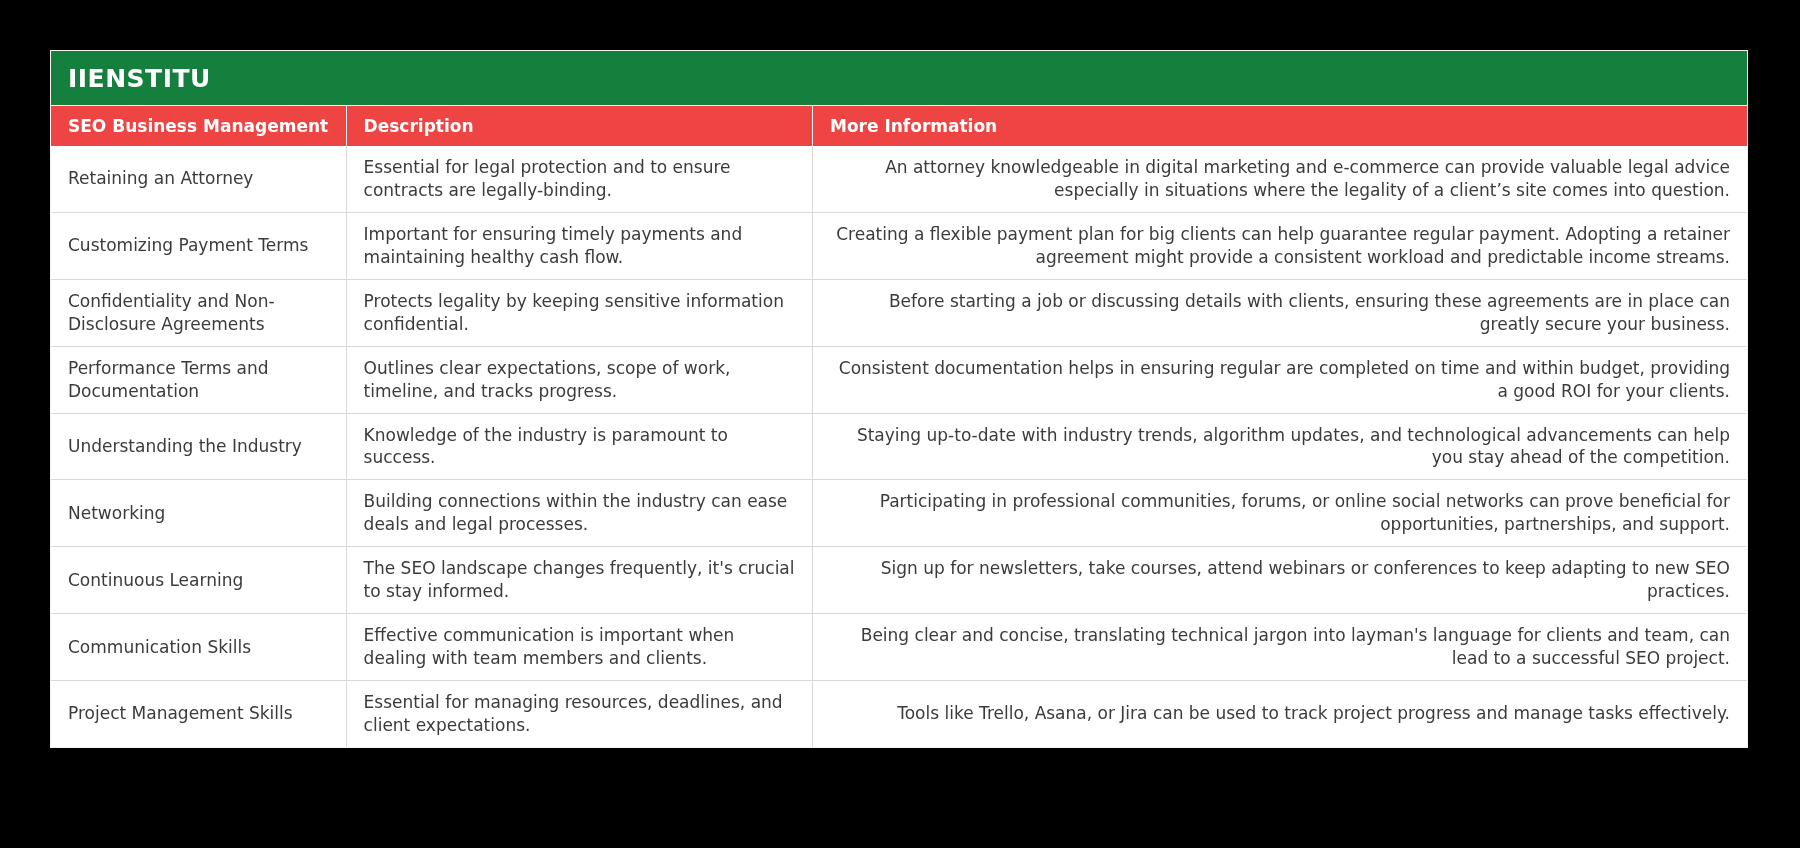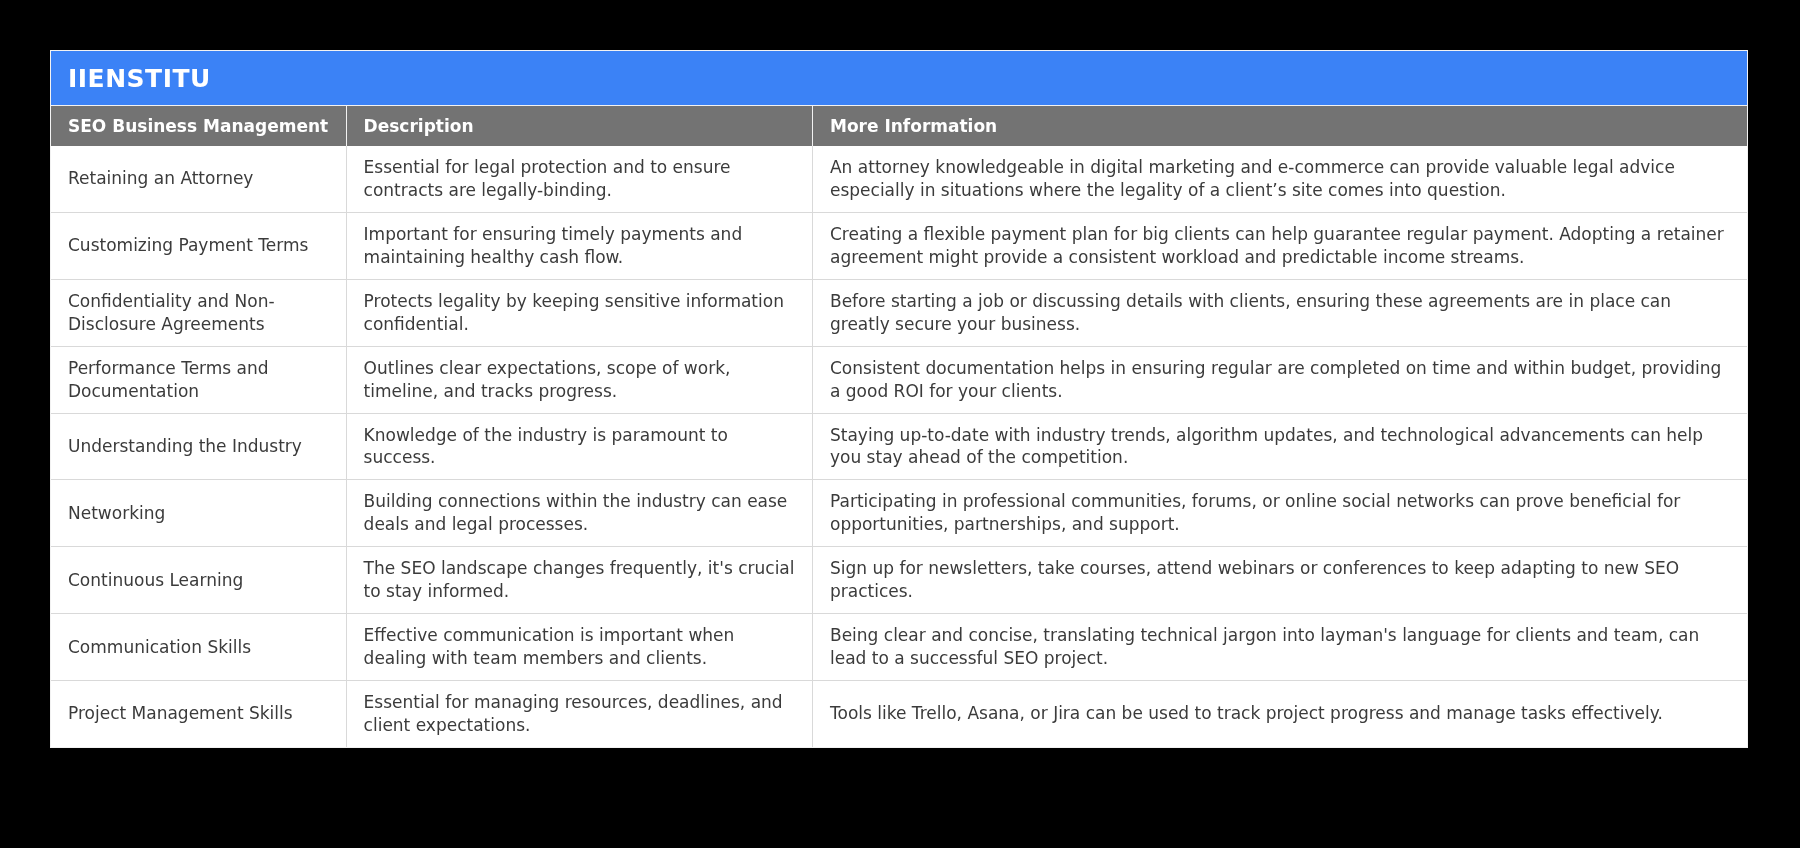--- a/index.html
+++ b/index.html
@@ -10,37 +10,37 @@
     overflow: hidden;
   }
   .card {
     position: absolute;
     left: 50px; top: 50px;
     width: 1698px;
     background: #000000;
     border: 1px solid #f2f2f2;
   }
   .card-title {
-    background: #3b82f6;
+    background: #15803d;
     color: #ffffff;
     font-size: 25px;
     font-weight: bold;
     padding: 13px 17px 12px 17px;
     letter-spacing: 0.5px;
   }
   table {
     width: 100%;
     border-collapse: collapse;
     table-layout: fixed;
   }
   col.c-topic { width: 17.4%; }
   col.c-desc  { width: 27.5%; }
   col.c-more  { width: 55.1%; }
   thead th {
-    background: #737373;
+    background: #ef4444;
     color: #ffffff;
     font-size: 17px;
     font-weight: bold;
     text-align: left;
     padding: 10px 17px;
     border-top: 1px solid #f2f2f2;
     border-right: 1px solid #f2f2f2;
     vertical-align: middle;
   }
   thead th:last-child { border-right: none; }
@@ -48,21 +48,21 @@
     background: #ffffff;
     color: #3b3b3b;
     font-size: 17px;
     line-height: 1.35;
     padding: 10px 17px;
     vertical-align: middle;
     border-bottom: 1px solid #d9d9d9;
     border-right: 1px solid #d9d9d9;
     height: 66px;
   }
-  tbody td:last-child { border-right: none; }
+  tbody td:last-child { border-right: none; text-align: right; }
   tbody tr:last-child td { border-bottom: none; }
 </style>
 </head>
 <body>
 
 <div class="card">
   <div class="card-title">IIENSTITU</div>
 
   <table>
     <colgroup>

